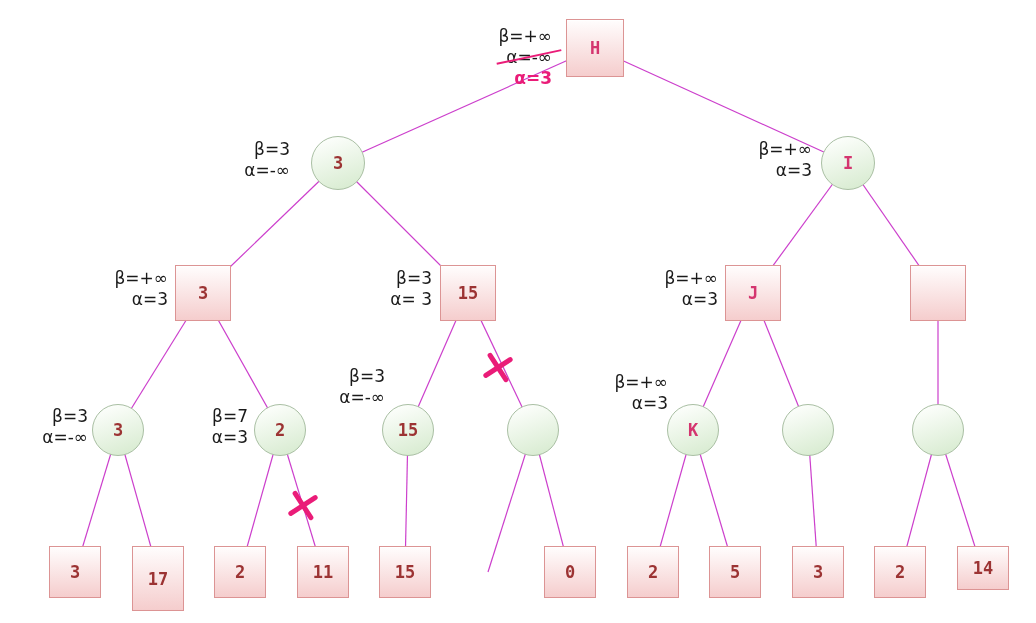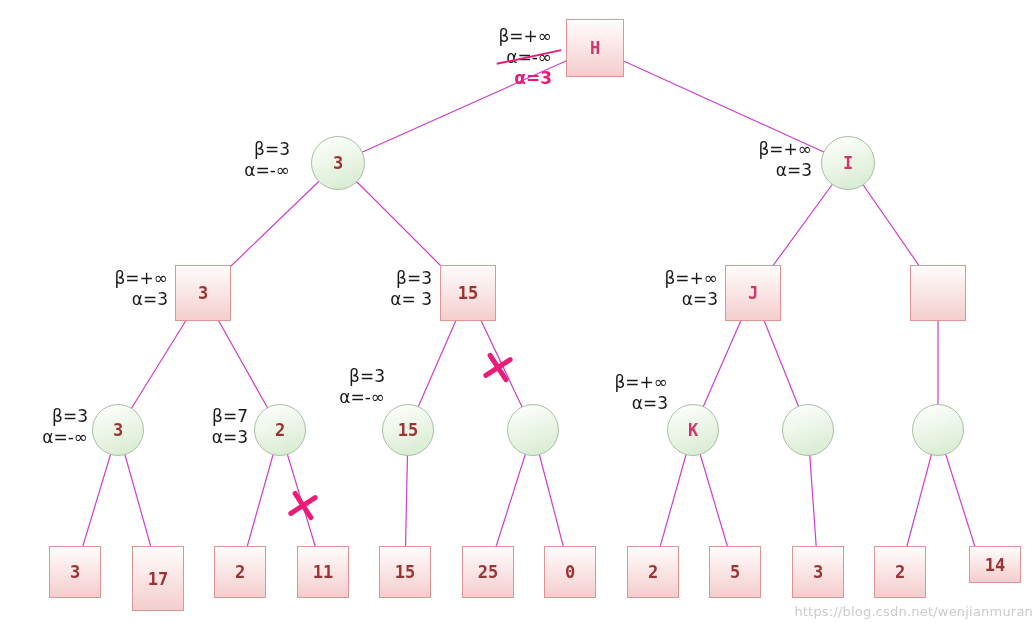--- a/index.html
+++ b/index.html
@@ -74,21 +74,20 @@
       <line x1="280" y1="430" x2="323" y2="572"></line>
       <line x1="408" y1="430" x2="405" y2="572"></line>
       <line x1="533" y1="430" x2="488" y2="572"></line>
       <line x1="533" y1="430" x2="570" y2="572"></line>
       <line x1="693" y1="430" x2="653" y2="572"></line>
       <line x1="693" y1="430" x2="735" y2="572"></line>
       <line x1="808" y1="430" x2="818" y2="572"></line>
       <line x1="938" y1="430" x2="900" y2="572"></line>
       <line x1="938" y1="430" x2="983" y2="572"></line>
     </svg>
-  <div class="watermark">https://blog.csdn.net/wenjianmuran</div>
 <div class="node square" style="left: 566px; top: 19px; width: 58px; height: 58px; color: rgb(212, 53, 111);">H</div>
     <div class="ann" style="left: 402px; top: 26px;">
       <div class="ann-line"><span class="plain">β=+∞</span></div>
       <div class="ann-line"><span class="struck">α=-∞</span></div>
       <div class="ann-line"><span class="highlight">α=3</span></div>
     </div>
     <div class="node circle" style="left: 311px; top: 136px; width: 54px; height: 54px; color: rgb(156, 51, 51);">3</div>
     <div class="ann" style="left: 140px; top: 139px;">
       <div class="ann-line"><span class="plain">β=3</span></div>
       <div class="ann-line"><span class="plain">α=-∞</span></div>
@@ -135,27 +134,26 @@
       <div class="ann-line"><span class="plain">β=+∞</span></div>
       <div class="ann-line"><span class="plain">α=3</span></div>
     </div>
     <div class="node circle" style="left: 782px; top: 404px; width: 52px; height: 52px; color: rgb(156, 51, 51);"></div>
     <div class="node circle" style="left: 912px; top: 404px; width: 52px; height: 52px; color: rgb(156, 51, 51);"></div>
     <div class="node square" style="left: 49px; top: 546px; width: 52px; height: 52px; color: rgb(156, 51, 51);">3</div>
     <div class="node square" style="left: 132px; top: 546px; width: 52px; height: 65px; color: rgb(156, 51, 51);">17</div>
     <div class="node square" style="left: 214px; top: 546px; width: 52px; height: 52px; color: rgb(156, 51, 51);">2</div>
     <div class="node square" style="left: 297px; top: 546px; width: 52px; height: 52px; color: rgb(156, 51, 51);">11</div>
     <div class="node square" style="left: 379px; top: 546px; width: 52px; height: 52px; color: rgb(156, 51, 51);">15</div>
-    <div class="node square" style="left: 462px; top: 546px; width: 52px; height: 52px; color: rgb(156, 51, 51);">25</div>
     <div class="node square" style="left: 544px; top: 546px; width: 52px; height: 52px; color: rgb(156, 51, 51);">0</div>
     <div class="node square" style="left: 627px; top: 546px; width: 52px; height: 52px; color: rgb(156, 51, 51);">2</div>
     <div class="node square" style="left: 709px; top: 546px; width: 52px; height: 52px; color: rgb(156, 51, 51);">5</div>
     <div class="node square" style="left: 792px; top: 546px; width: 52px; height: 52px; color: rgb(156, 51, 51);">3</div>
     <div class="node square" style="left: 874px; top: 546px; width: 52px; height: 52px; color: rgb(156, 51, 51);">2</div>
-    <div class="node square" style="left: 957px; top: 546px; width: 52px; height: 37px; color: rgb(156, 51, 51); margin-left: 12px;">14</div>
+    <div class="node square" style="left: 957px; top: 546px; width: 52px; height: 44px; color: rgb(156, 51, 51);">14</div>
     <div class="prune" style="left: 483px; top: 352px;">
       <i class="b1"></i>
       <i class="b2"></i>
     </div>
     <div class="prune" style="left: 288px; top: 490px;">
       <i class="b1"></i>
       <i class="b2"></i>
     </div>
   </div>
 

